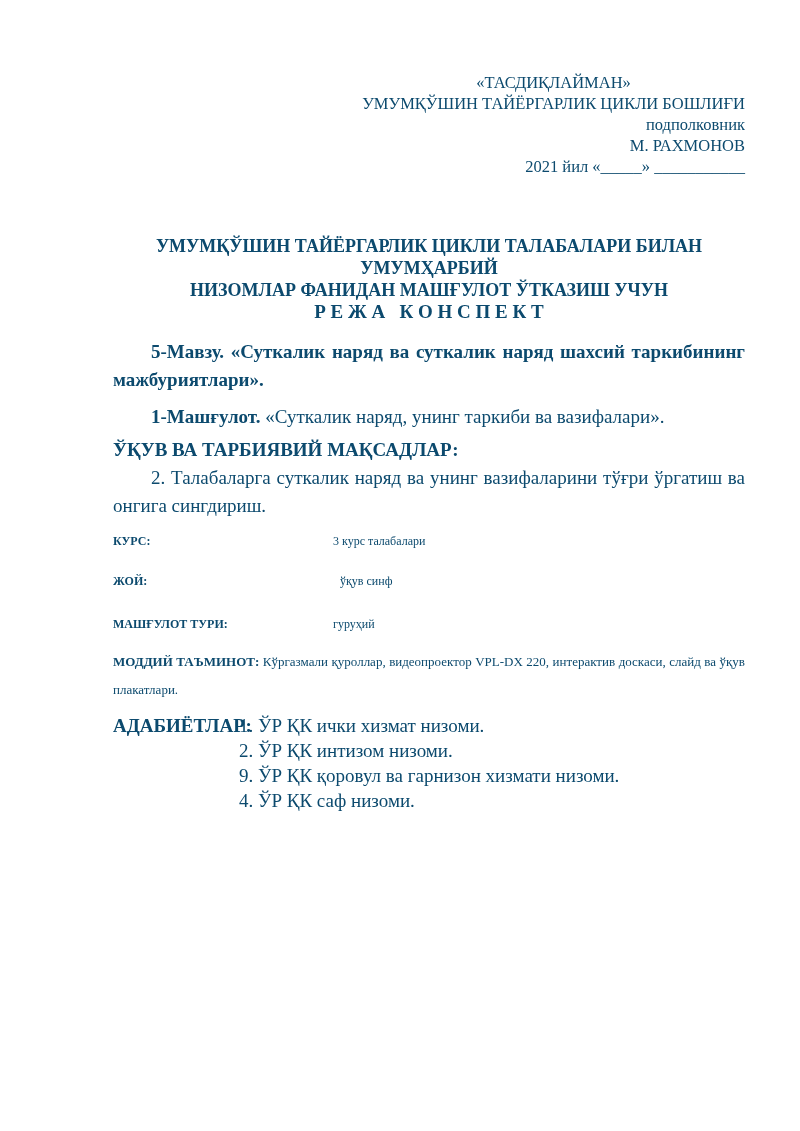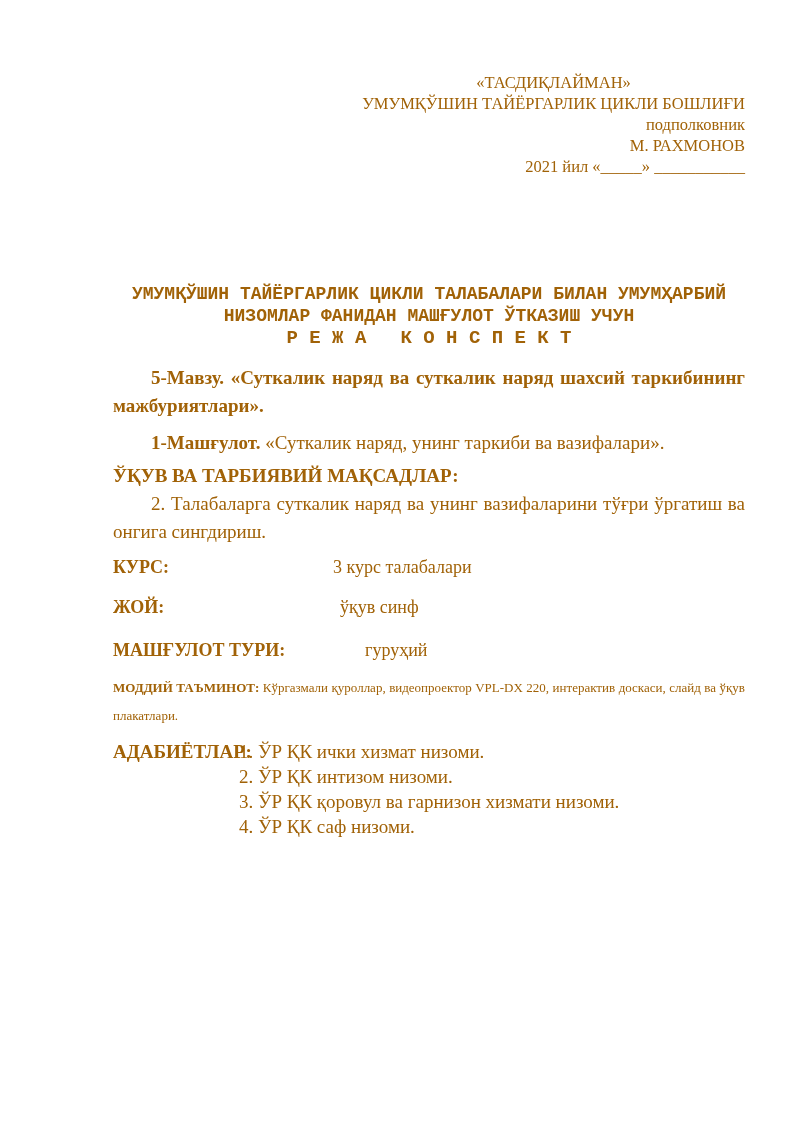--- a/index.html
+++ b/index.html
@@ -5,45 +5,44 @@
   html, body {
     margin: 0;
     padding: 0;
     background: #ffffff;
   }
   .page {
     position: relative;
     width: 800px;
     height: 981px;
     background: #ffffff;
-    color: #a16207;
+    color: #0c4a6e;
     font-family: "Liberation Serif", "DejaVu Serif", serif;
     box-sizing: border-box;
     padding: 72px 55px 0 113px;
     overflow: hidden;
   }
   
   .approval {
     width: 383px;
     margin-left: auto;
     font-size: 16.5px;
     line-height: 21px;
   }
   .approval .center { text-align: center; }
   .approval .left   { text-align: right; }
   .approval .right  { text-align: right; }
   .approval .nowrap { white-space: nowrap; text-align: center; }
   
   .doc-title {
-    margin-top: 106px;
+    margin-top: 58px;
     font-weight: bold;
     font-size: 18px;
     line-height: 22px;
     text-align: center;
-    font-family: Liberation Mono, monospace;
   }
   .doc-title .spaced { white-space: pre; font-size: 19px; }
   
   .body-p {
     margin: 0;
     font-size: 19px;
     line-height: 28px;
     text-align: justify;
     text-indent: 38px;
   }
@@ -54,33 +53,33 @@
     font-size: 19px;
     line-height: 28px;
     font-weight: bold;
   }
   .goal-1 { margin-top: 12px; }
   .goal-2 { margin-top: 0; }
   .bold { font-weight: bold; }
   
   .detail-row {
     display: flex;
-    font-size: 18px;
+    font-size: 12px;
     line-height: 28px;
   }
   .detail-row .lbl {
     flex: 0 0 220px;
     font-weight: bold;
   }
   .detail-row .val { flex: 1; }
   .row-kurs { margin-top: 7px; }
   .row-vaqt { margin-top: 12px; }
   .row-joy  { margin-top: 12px; }
   .row-joy .val { padding-left: 7px; }
-  .row-tur  { margin-top: 15px; gap: 32px; }
+  .row-tur  { margin-top: 15px; }
   
   .materials-p {
     margin: 10px 0 0 0;
     font-size: 13px;
     line-height: 28px;
     text-align: justify;
   }
   
   .literature {
     position: relative;
@@ -143,17 +142,17 @@
 
   <p class="materials-p">
     <span class="bold">МОДДИЙ ТАЪМИНОТ:</span>
     <span>Кўргазмали қуроллар, видеопроектор VPL-DX 220, интерактив доскаси, слайд ва ўқув плакатлари.</span>
   </p>
 
   <div class="literature">
     <span class="lit-label">АДАБИЁТЛАР:</span>
     <p class="lit-item">1. ЎР ҚК ички хизмат низоми.</p>
     <p class="lit-item">2. ЎР ҚК интизом низоми.</p>
-    <p class="lit-item">3. ЎР ҚК қоровул ва гарнизон хизмати низоми.</p>
+    <p class="lit-item">9. ЎР ҚК қоровул ва гарнизон хизмати низоми.</p>
     <p class="lit-item">4. ЎР ҚК саф низоми.</p>
   </div>
 
 </div>
 
 </body></html>

